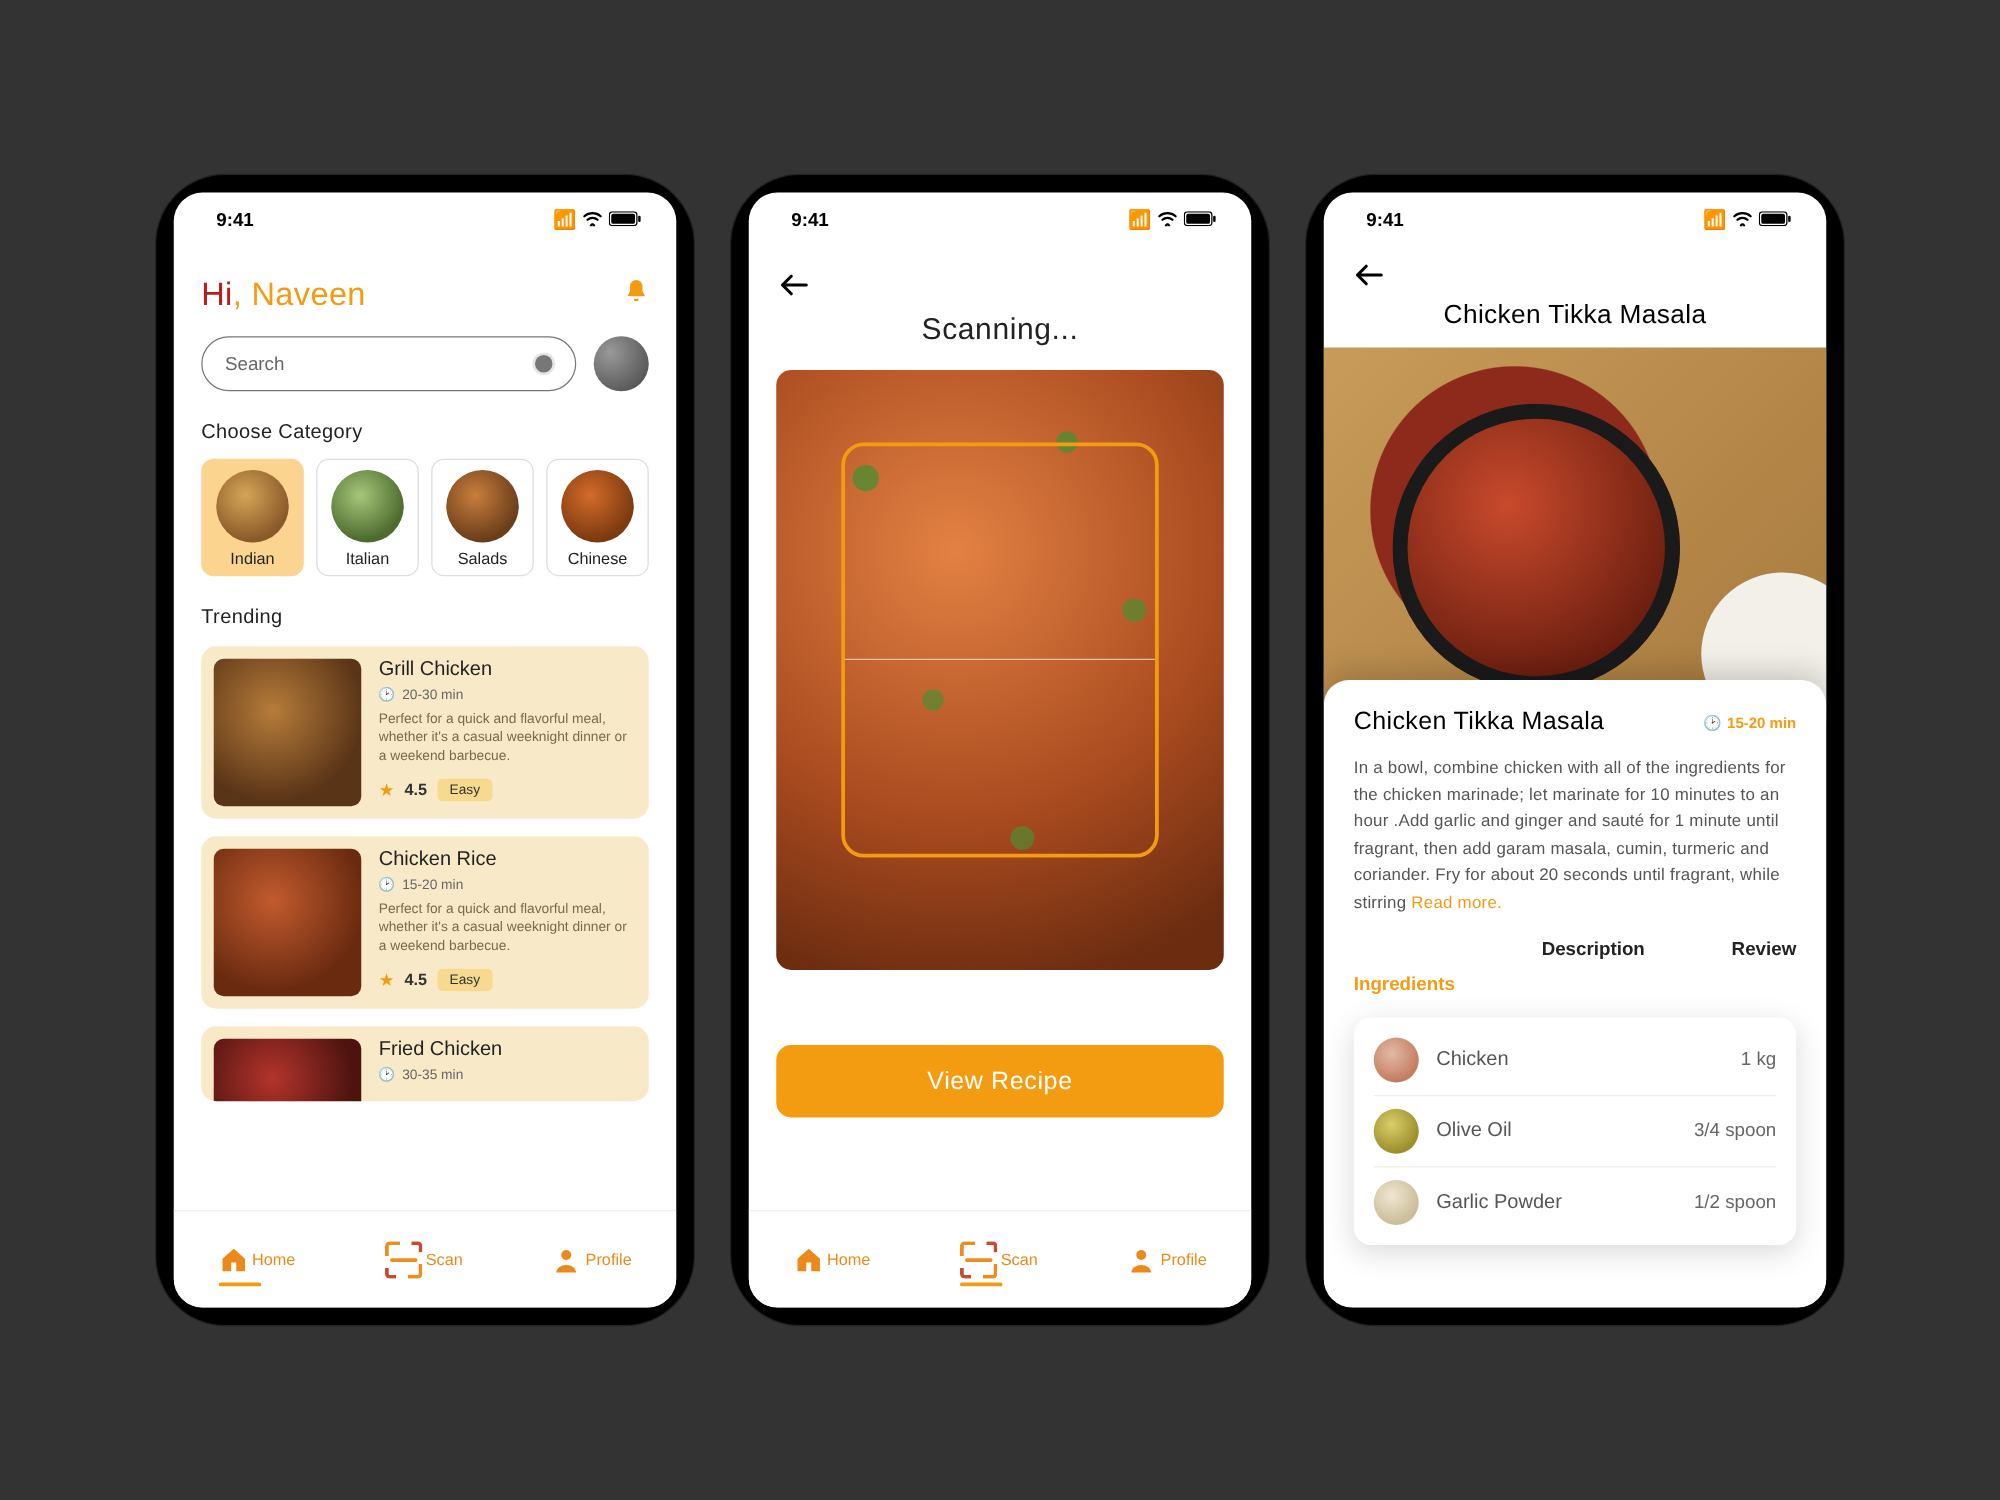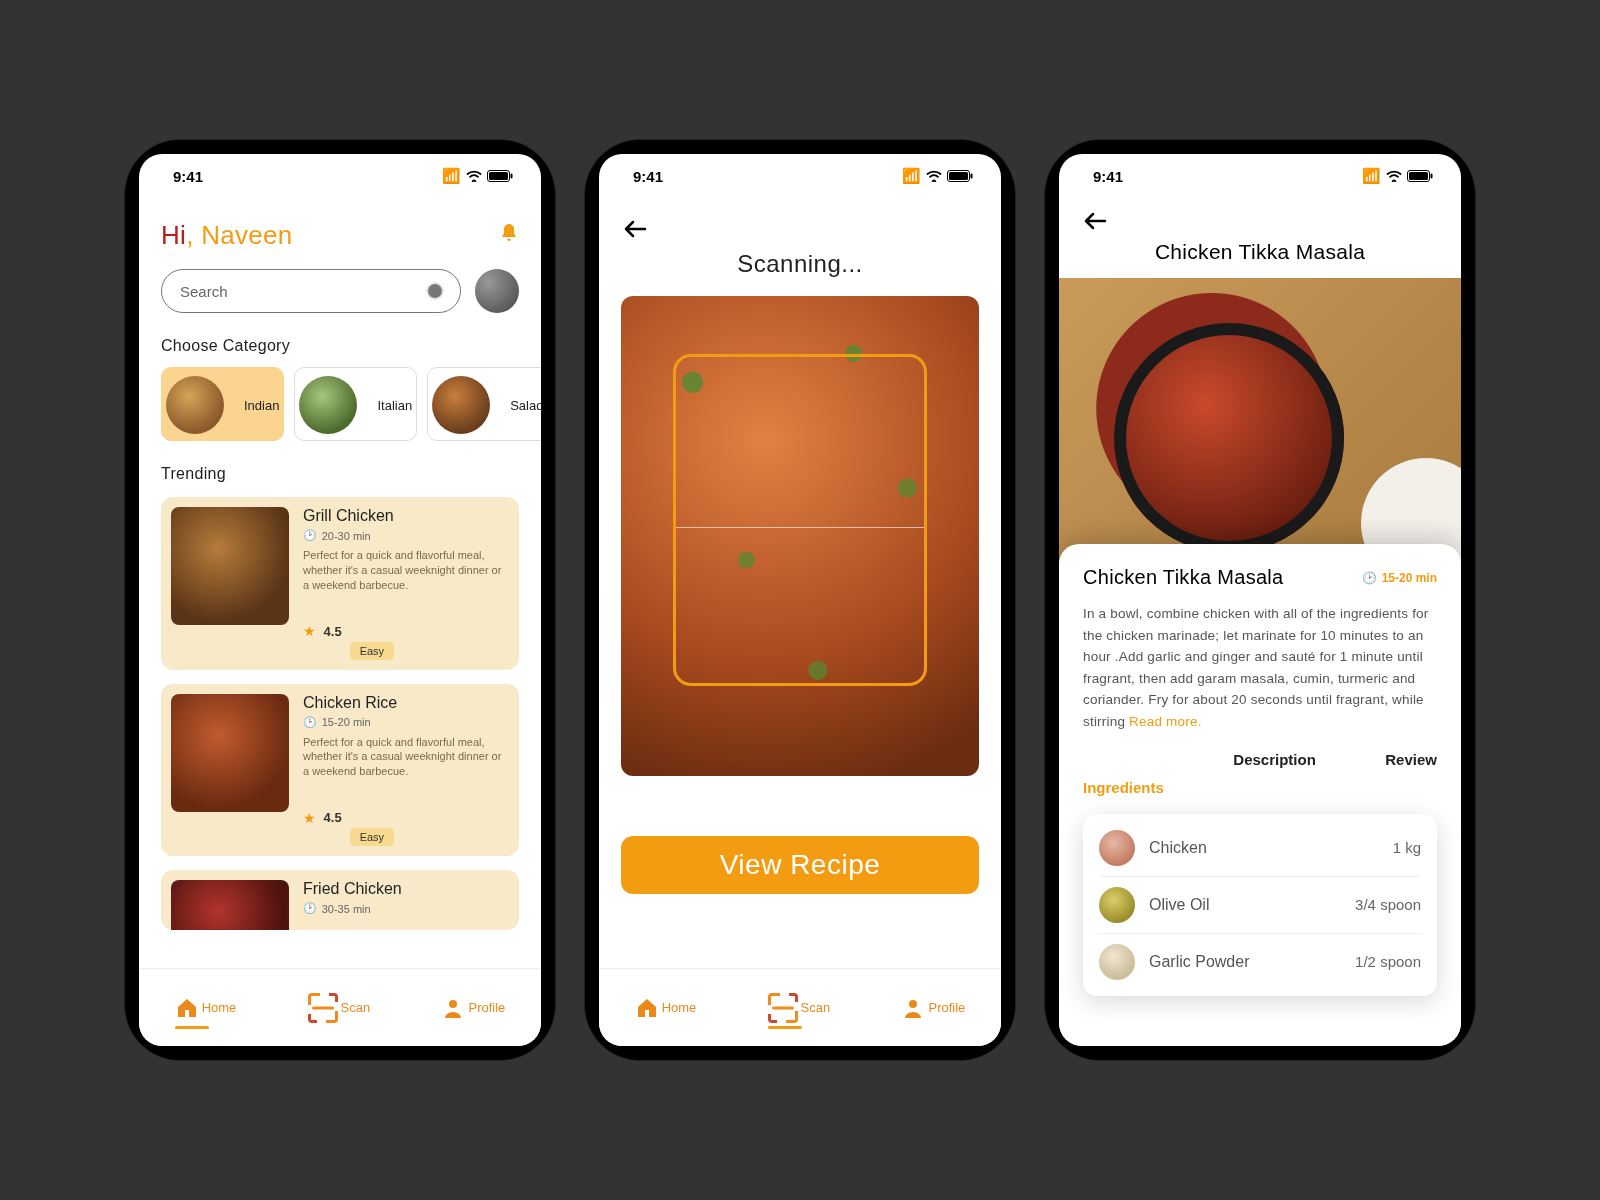--- a/index.html
+++ b/index.html
@@ -70,24 +70,24 @@
     background: radial-gradient(circle at 30% 30%, #999, #444);
     filter: grayscale(1);
   }
   .section-title { font-size: 16px; font-weight: 500; margin-top: 24px; color: #222; letter-spacing: 0.3px; }
   .cats { display: flex; gap: 10px; margin-top: 12px; }
   .cat {
     flex: 1;
     border: 1px solid #ddd;
     border-radius: 10px;
     display: flex;
-    flex-direction: row;
+    flex-direction: column;
     align-items: center;
     padding: 8px 4px 6px;
-    gap: 20px;
+    gap: 5px;
   }
   .cat.active { background: #fbd490; border-color: #fbd490; }
   .cat-img {
     width: 58px;
     height: 58px;
     border-radius: 50%;
     background: radial-gradient(circle at 40% 35%, #d4a556, #8b5a2b 70%);
   }
   .cat:nth-child(2) .cat-img { background: radial-gradient(circle at 40% 35%, #a5c77a, #4e6b2e 70%); }
   .cat:nth-child(3) .cat-img { background: radial-gradient(circle at 40% 35%, #c97e3d, #6b3e1b 70%); }
@@ -110,21 +110,21 @@
   }
   .trend-card:nth-of-type(2) .trend-img { background: radial-gradient(circle at 40% 35%, #c25b2e, #6a2a10 70%); }
   .trend-card:nth-of-type(3) .trend-img { background: radial-gradient(circle at 40% 35%, #b3342c, #4e130f 70%); }
   .trend-body { flex: 1; }
   .trend-title { font-size: 16px; font-weight: 500; color: #222; }
   .trend-meta { font-size: 11px; color: #666; display: flex; align-items: center; gap: 5px; margin-top: 4px; }
   .trend-desc { font-size: 11px; color: #7a6a4a; line-height: 1.35; margin-top: 6px; }
   .trend-foot { display: flex; gap: 8px; margin-top: 10px; align-items: center; }
   .star { color: #f39c12; font-size: 14px; }
   .rating { font-size: 13px; font-weight: 600; color: #333; }
-  .pill { background: #f7da8f; font-size: 11px; padding: 3px 10px; border-radius: 4px; color: #333; margin-top: 39px; }
+  .pill { background: #f7da8f; font-size: 11px; padding: 3px 10px; border-radius: 4px; color: #333; }
   .trend-list { margin-top: 4px; }
   .bottom-nav {
     height: 78px;
     display: flex;
     justify-content: space-around;
     align-items: center;
     background: #fff;
     border-top: 1px solid #eee;
   }
   .nav-item {
@@ -207,21 +207,21 @@
     left: 0;
     right: 0;
     top: 52%;
     height: 1px;
     background: rgba(255,255,255,0.6);
   }
   .view-btn {
     margin-top: 60px;
     background: #f39c12;
     color: #fff;
-    font-size: 28px;
+    font-size: 20px;
     font-weight: 500;
     border-radius: 12px;
     height: 58px;
     display: flex;
     align-items: center;
     justify-content: center;
     letter-spacing: 0.5px;
   }
   
   .detail-title { text-align: center; font-size: 21px; font-weight: 400; margin-top: 4px; letter-spacing: 0.3px; }

